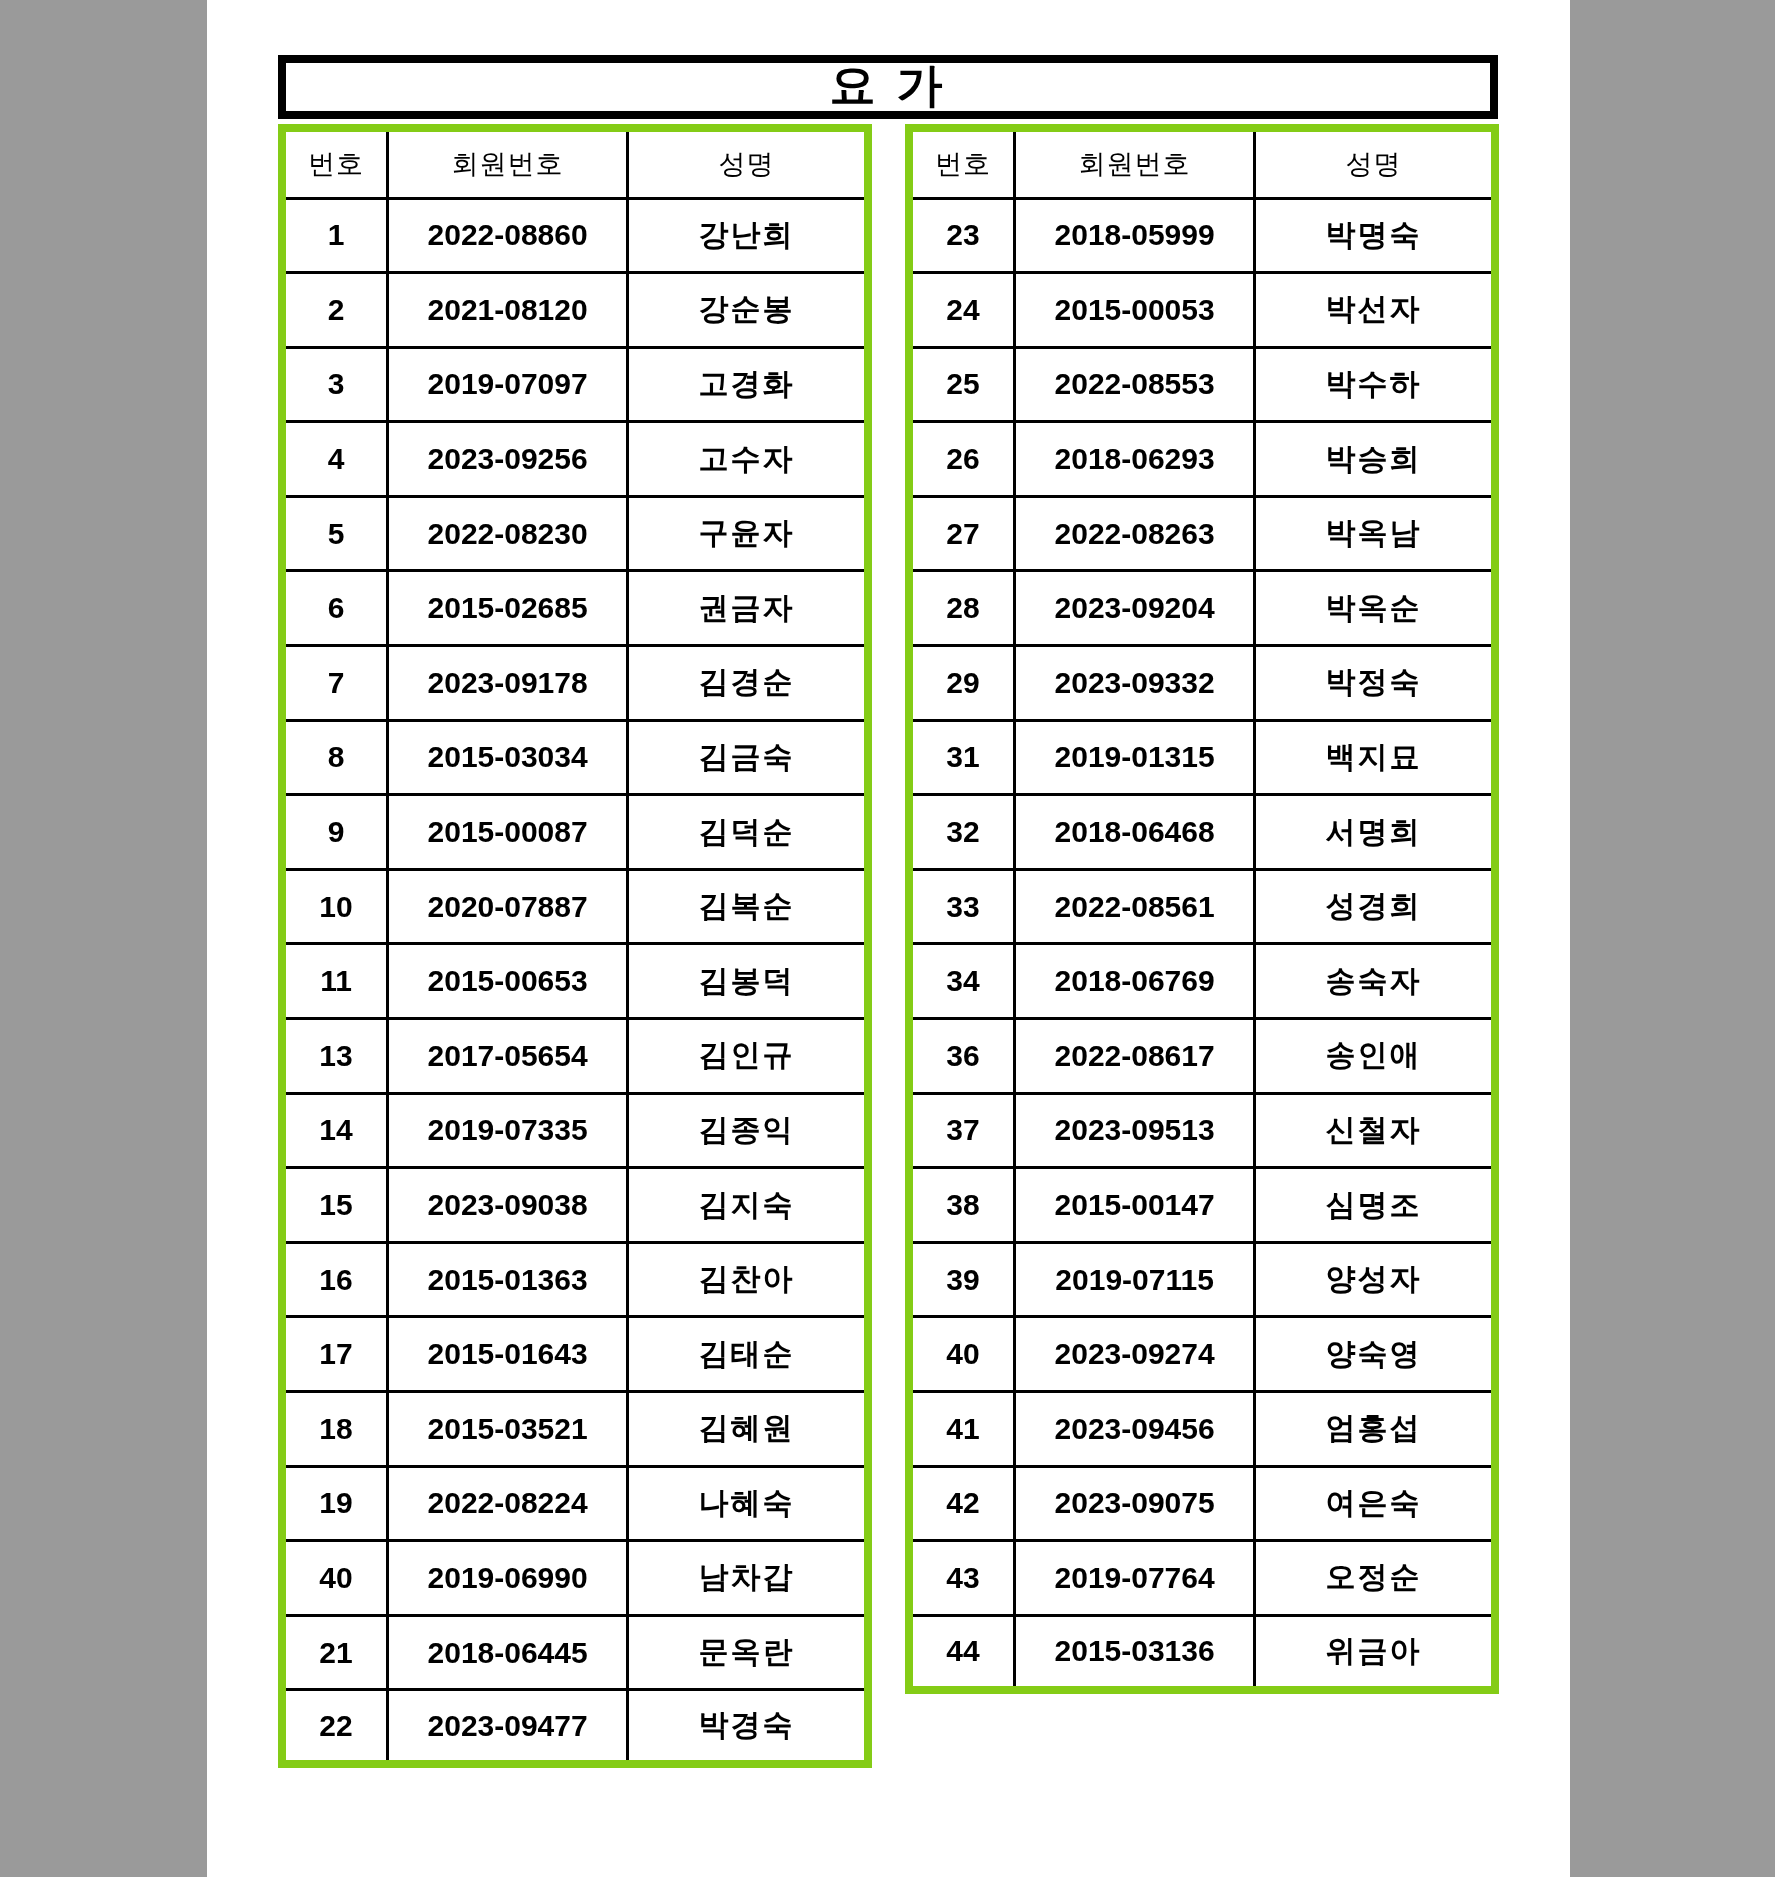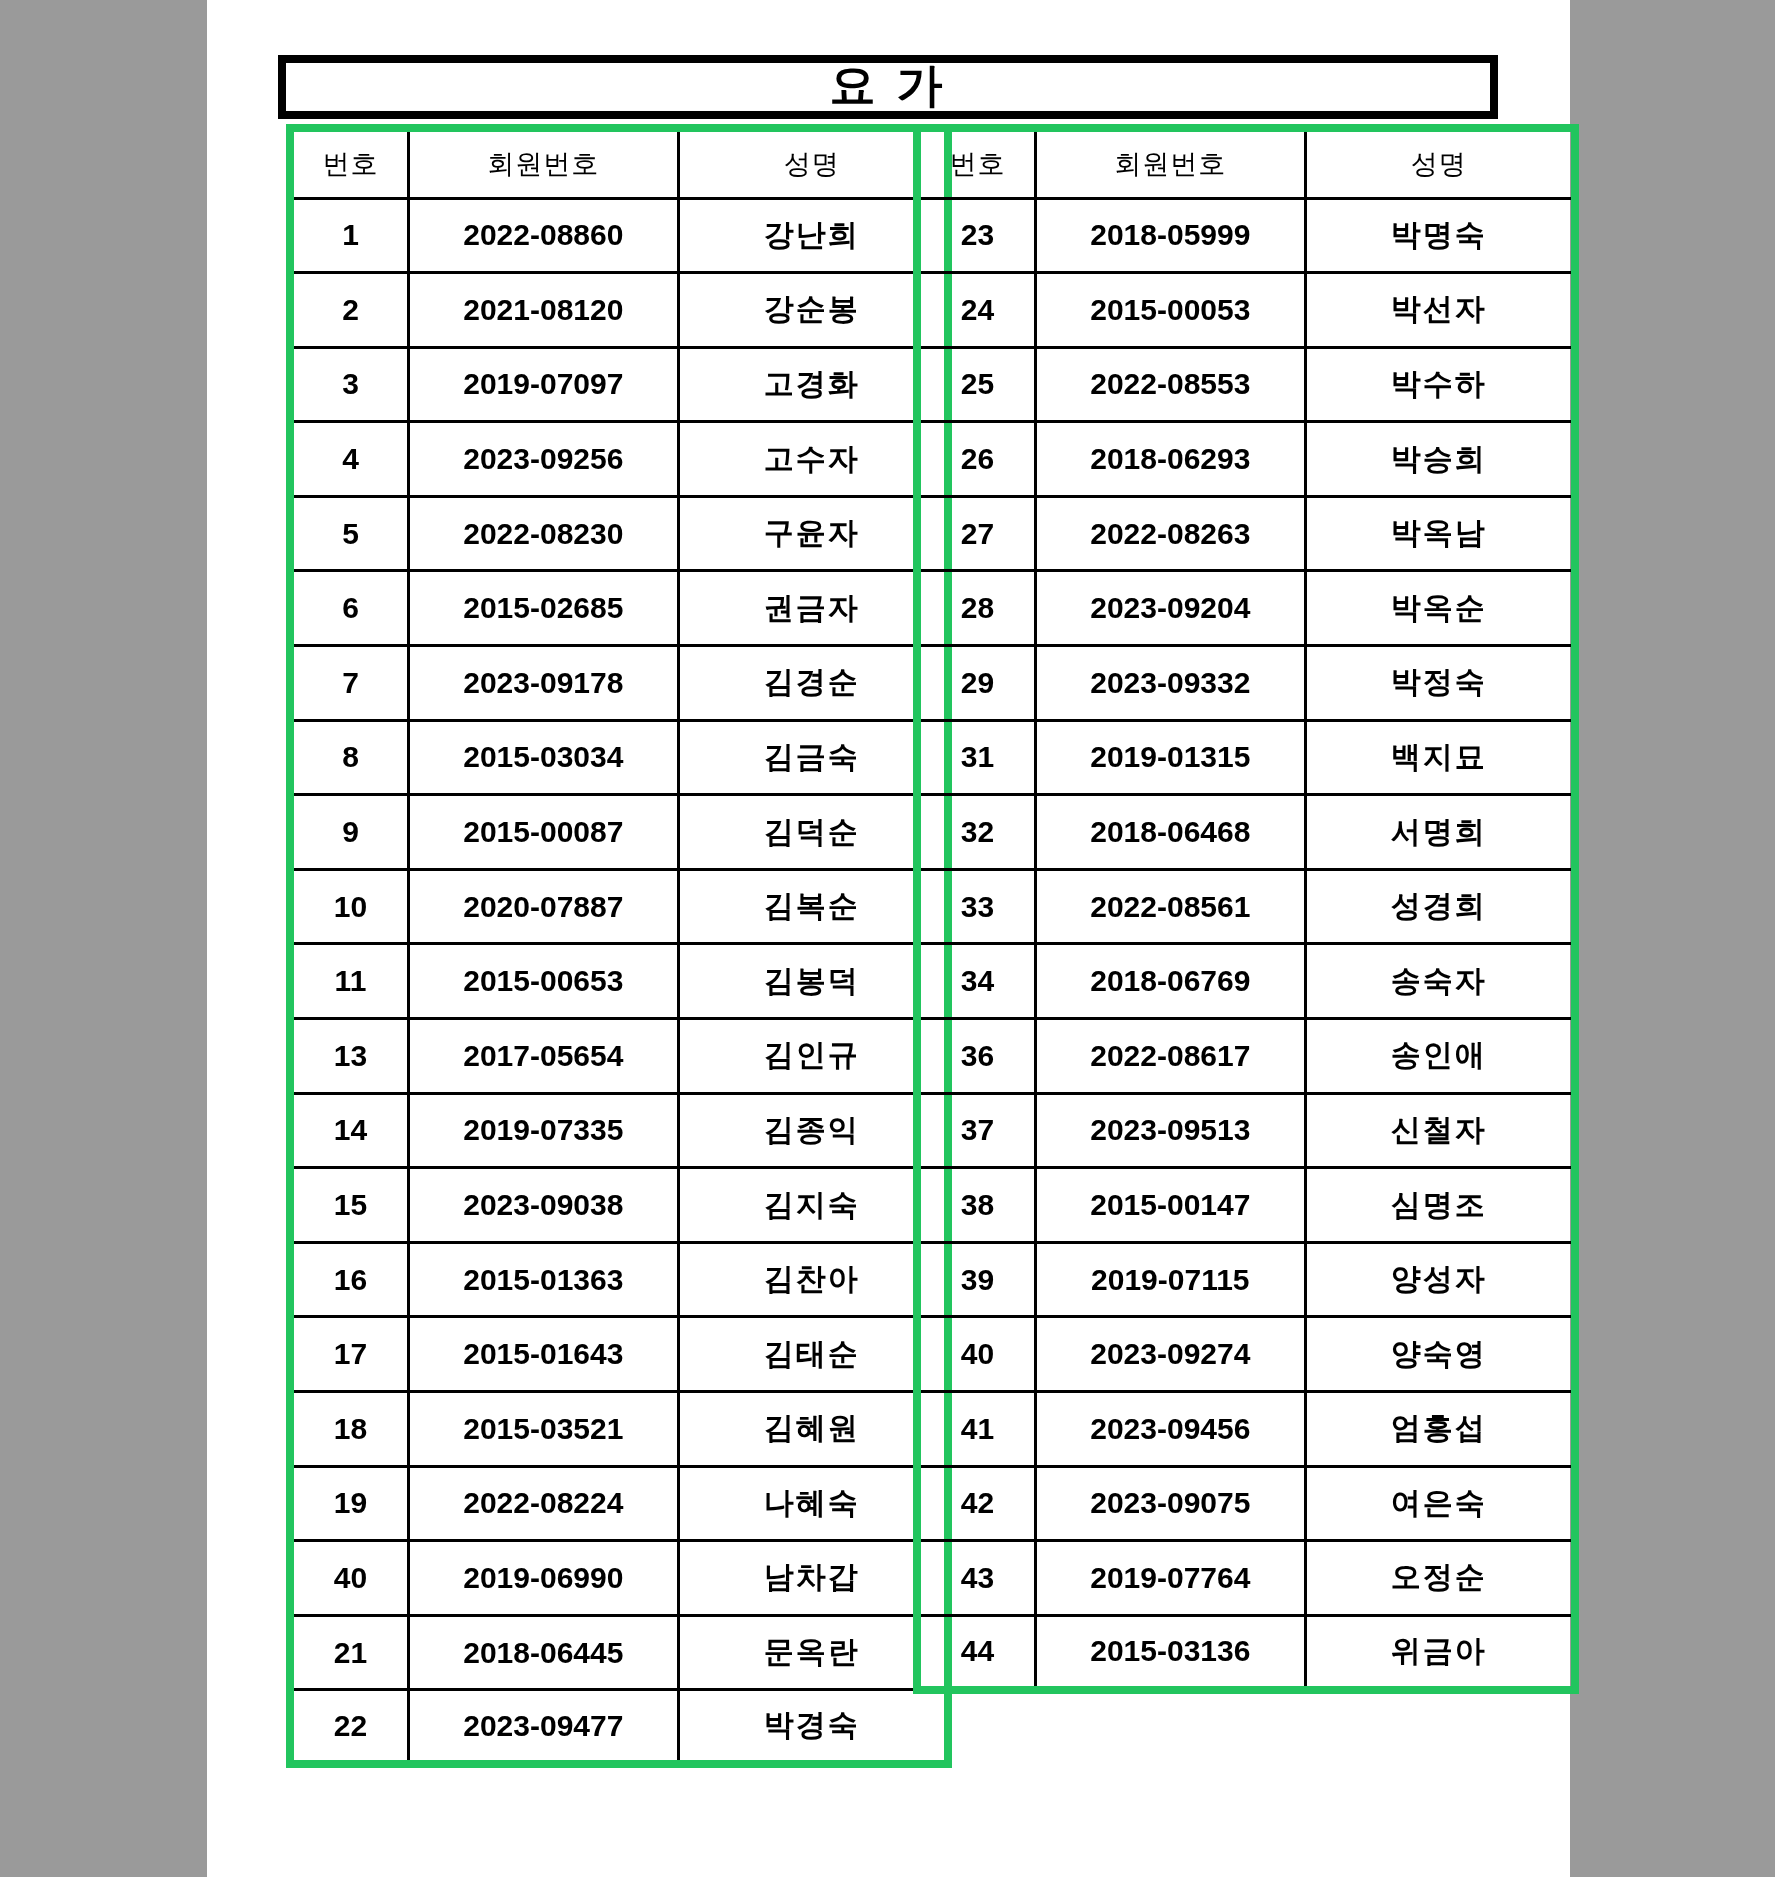--- a/index.html
+++ b/index.html
@@ -42,23 +42,22 @@
     font-weight: 700;
     letter-spacing: 4px;
     line-height: 1;
     transform: translateY(-2px);
   }
   table.roster {
     position: absolute;
     top: 124px;
     border-collapse: collapse;
     table-layout: fixed;
-    width: 666px;
-    border: 8px solid #22c55e;
-    margin-left: 8px;
+    width: 594px;
+    border: 8px solid #84cc16;
   }
   table.roster.left  { left: 71px; }
   table.roster.right { left: 698px; }
   table.roster col.c-no   { width: 18%; }
   table.roster col.c-id   { width: 41%; }
   table.roster col.c-name { width: 41%; }
   table.roster th,
   table.roster td {
     border: 3px solid #000;
     text-align: center;

